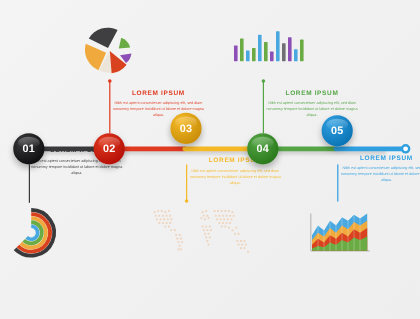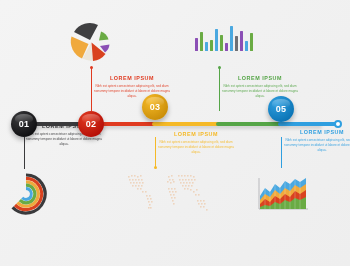--- a/index.html
+++ b/index.html
@@ -79,20 +79,23 @@
   </div>
 
   <div class="node" id="node0" style="left: 11px; top: 111px; background: radial-gradient(circle at 34% 28%, rgb(58, 58, 60), rgb(2, 2, 4));">
     <span>01</span>
   </div>
   <div class="node" id="node1" style="left: 78px; top: 111px; background: radial-gradient(circle at 34% 28%, rgb(224, 58, 32), rgb(168, 2, 0));">
     <span>02</span>
   </div>
   <div class="node" id="node2" style="left: 142px; top: 94px; background: radial-gradient(circle at 34% 28%, rgb(245, 185, 39), rgb(189, 129, 0));">
     <span>03</span>
+  </div>
+  <div class="node" id="node3" style="left: 206px; top: 111px; background: radial-gradient(circle at 34% 28%, rgb(85, 165, 71), rgb(29, 109, 15));">
+    <span>04</span>
   </div>
   <div class="node" id="node4" style="left: 268px; top: 96px; background: radial-gradient(circle at 34% 28%, rgb(47, 159, 224), rgb(0, 103, 168));">
     <span>05</span>
   </div>
 
   <div class="stem" id="stem0" style="left: 23.5px; top: 137px; height: 32px; background: rgb(58, 58, 60);"></div>
 
   <div class="stem" id="stem1" style="left: 90.5px; top: 68px; height: 43px; background: rgb(224, 58, 32);"></div>
   <div class="stem-dot" id="stemdot1" style="left: 89.5px; top: 66px; background: rgb(224, 58, 32);"></div>
 

